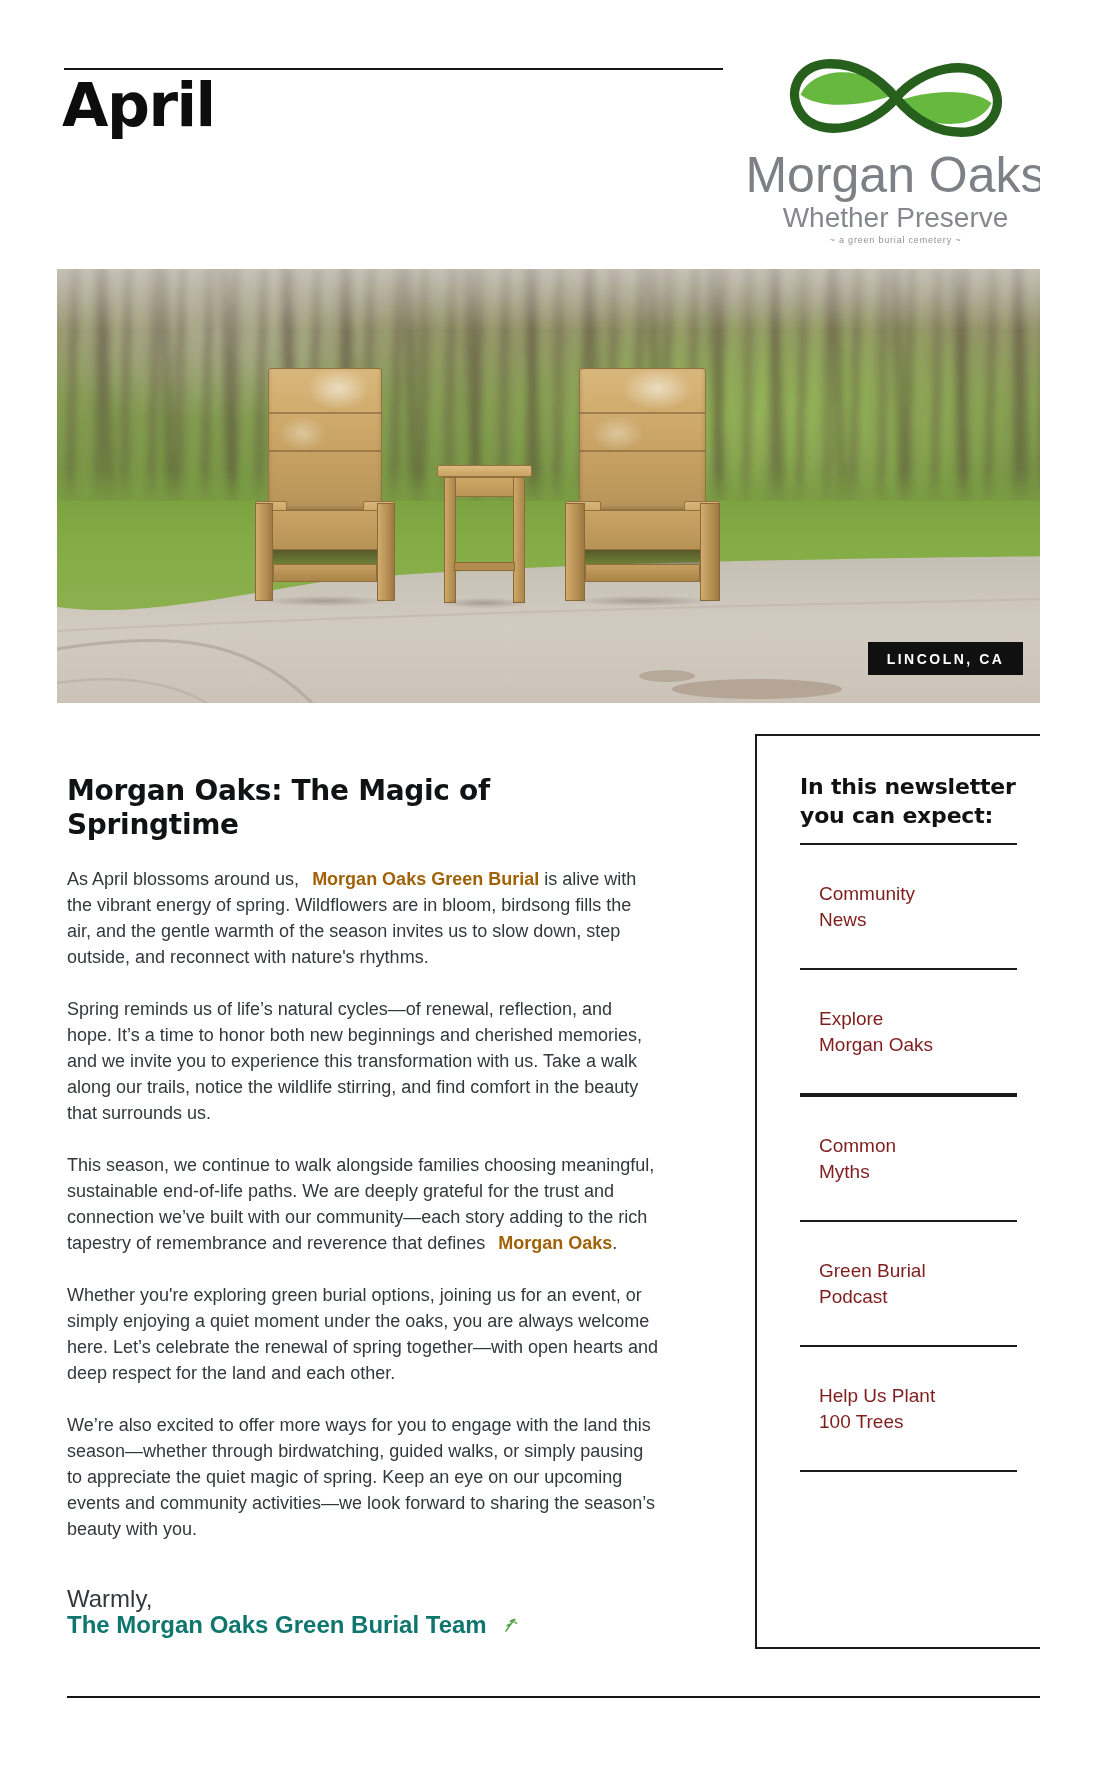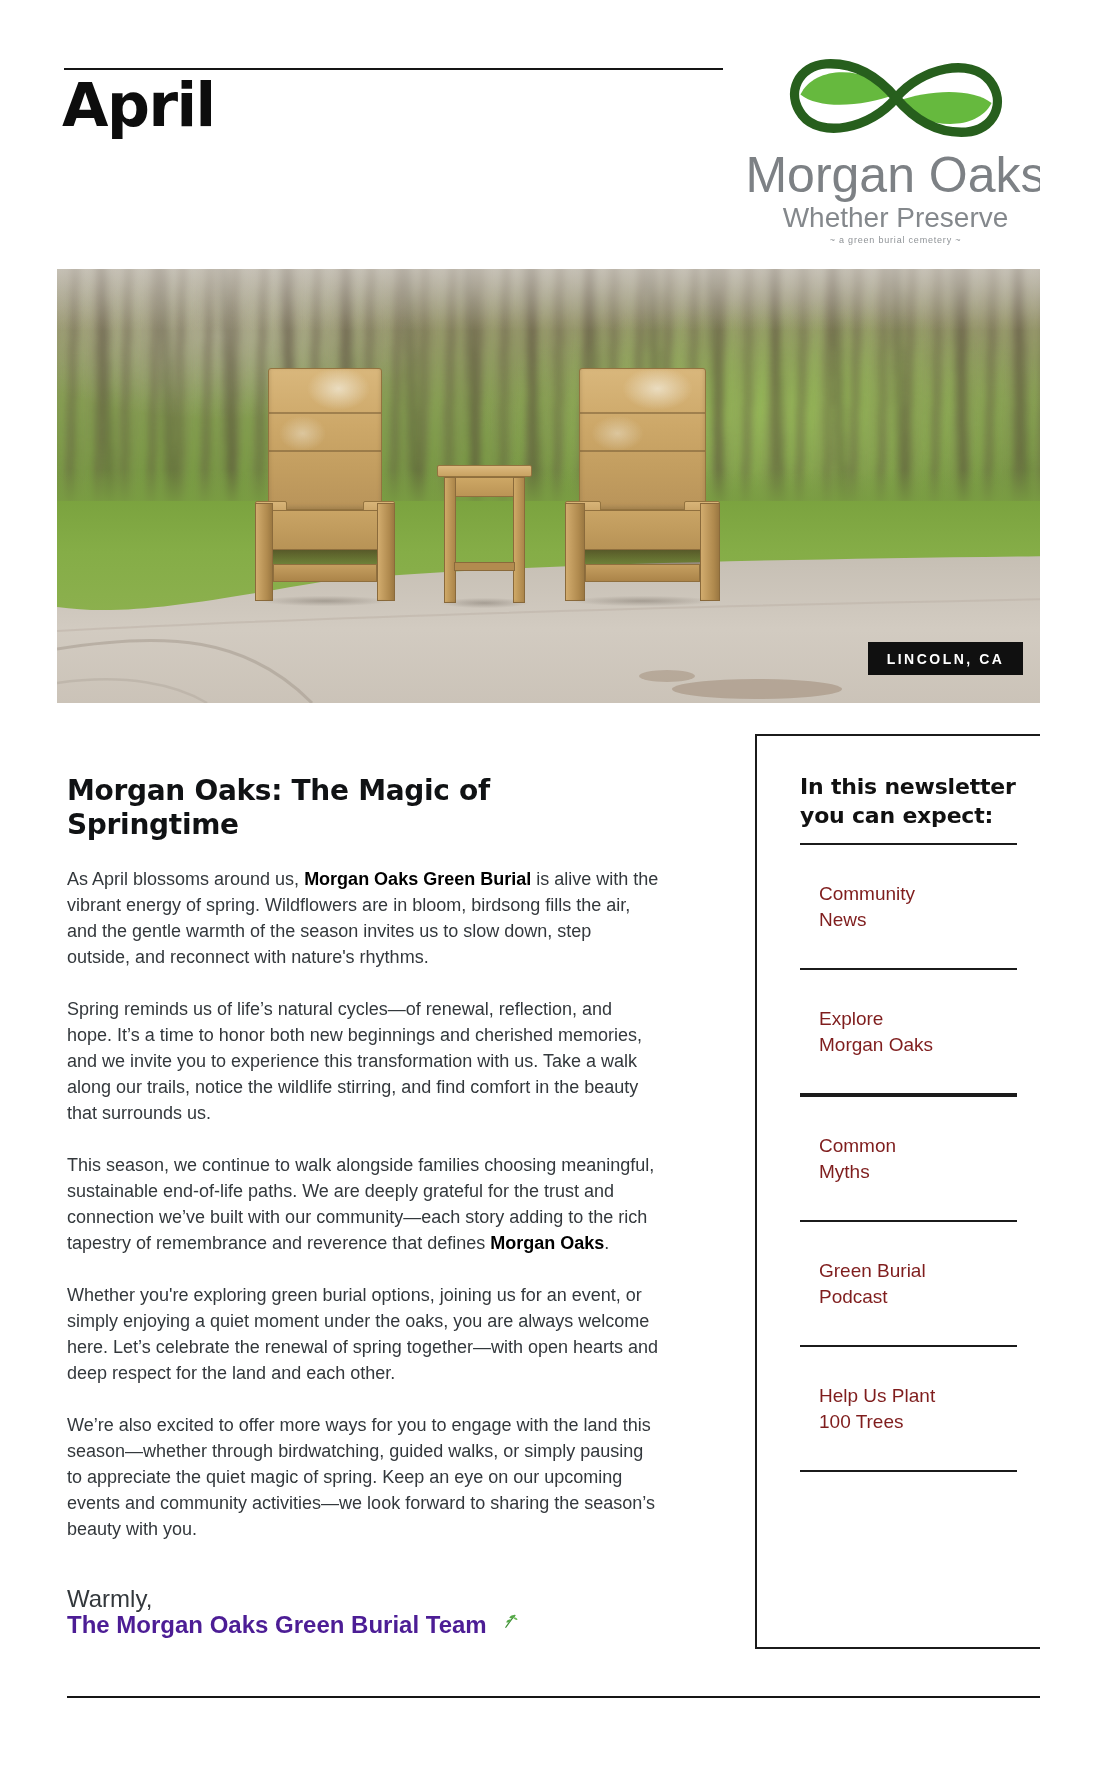--- a/index.html
+++ b/index.html
@@ -69,23 +69,23 @@
   .t-stretch{left:18%;right:18%;top:70%;height:7%;background:#b28b4f;border:1px solid #8a6a3b;}
   .location-badge{position:absolute;left:811px;top:373px;width:155px;height:33px;z-index:4;
     background:#101010;color:#ffffff;font-weight:700;font-size:14px;letter-spacing:2.5px;
     display:flex;align-items:center;justify-content:center;}
 
   
   .article{position:absolute;left:67px;top:774px;width:592px;}
   .article h2{margin:0 0 24px 0;font-family:"DejaVu Sans",sans-serif;font-weight:800;
     font-size:28px;line-height:34px;letter-spacing:-.3px;color:#101214;}
   .para{margin:0 0 26px 0;font-size:18px;line-height:26px;color:#33383c;}
-  .para .b{font-weight:700;color:#000000;}
+  .para .b{font-weight:700;color:#a16207;margin-left:8px;}
   .signature{margin-top:44px;font-size:24px;line-height:26px;color:#33383c;}
-  .sig-team{font-weight:700;color:#4c1d95;display:flex;align-items:flex-start;gap:14px;}
+  .sig-team{font-weight:700;color:#0f766e;display:flex;align-items:center;gap:14px;}
 
   
   .sidebar{position:absolute;left:755px;top:728px;width:297px;height:915px;box-sizing:border-box;
     border:2px solid #1b1b1b;padding:36px 33px 0 43px;background:#fff;margin-top:6px;}
   .sidebar h3{margin:0 0 13px 0;font-family:"DejaVu Sans",sans-serif;font-weight:800;
     font-size:22px;line-height:29px;letter-spacing:-.2px;color:#111;}
   .sb-rule{border-top:2px solid #1b1b1b;}
   .sb-cell{height:123px;display:flex;align-items:center;padding-left:19px;}
   .sb-item-label{font-size:19px;line-height:26px;color:#7f1d1d;max-width:126px;}
 

